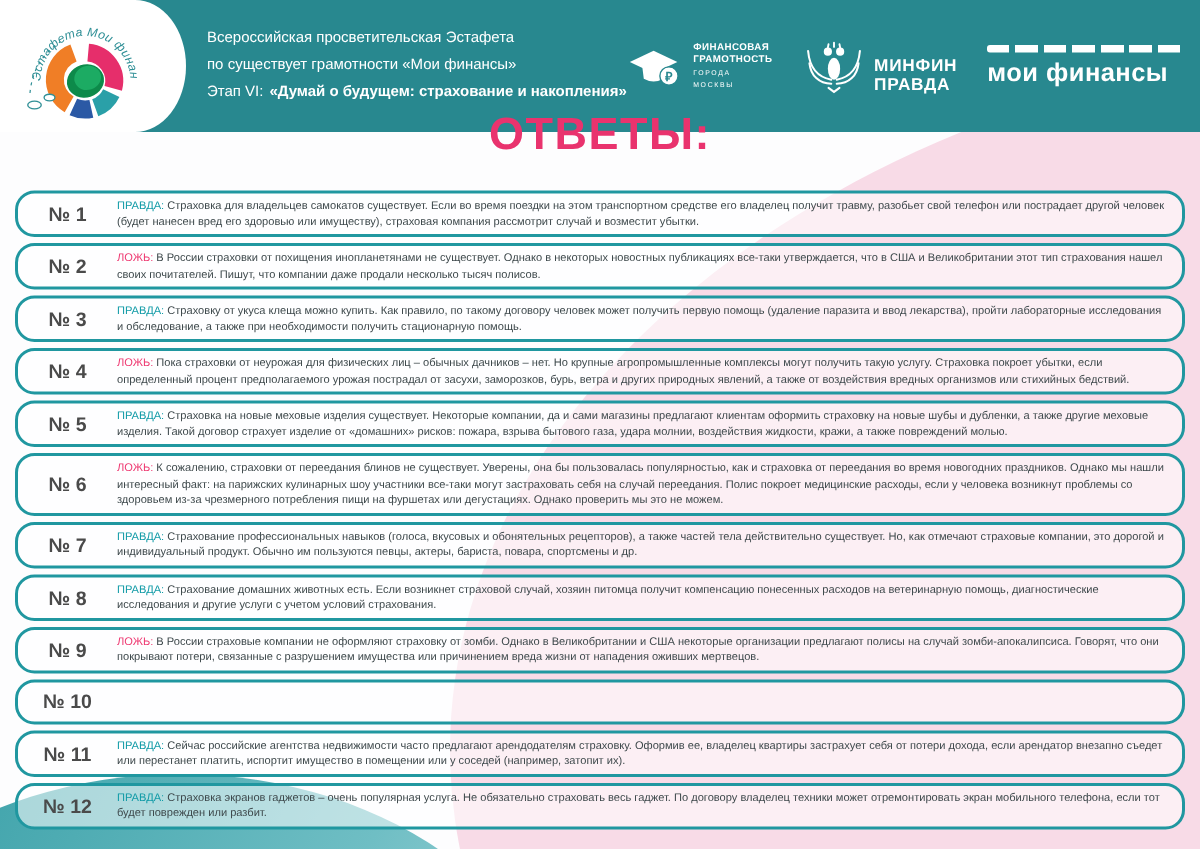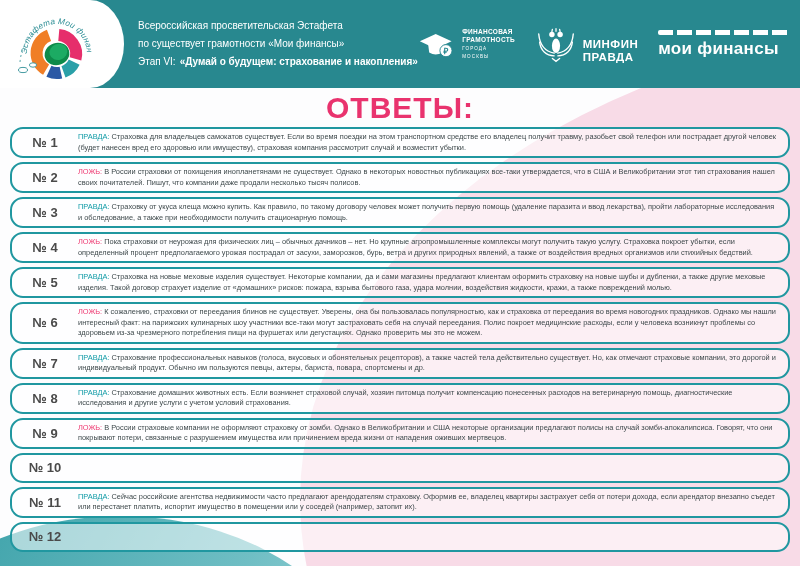--- a/index.html
+++ b/index.html
@@ -27,21 +27,21 @@
   .plogo { display:flex; align-items:flex-end; gap:7px; color:#ffffff; }
   .finlit-text { font-size:6.5px; font-weight:bold; line-height:8px; letter-spacing:.3px; }
   .finlit-sub { font-size:4.6px; font-weight:normal; letter-spacing:1.1px; margin-top:1px; }
   .minfin-text { font-size:11.5px; font-weight:bold; line-height:13px; letter-spacing:.5px; }
   .moifin { display:flex; flex-direction:column; gap:4px; }
   .moifin-dashes { width:132px; height:5px; border-radius:2px;
                    background:repeating-linear-gradient(90deg,#ffffff 0 15px,rgba(255,255,255,0) 15px 19px); }
   .moifin-label { font-size:17px; font-weight:bold; color:#ffffff; letter-spacing:.3px; }
 
   
-  .page-title { position:absolute; top:91px; left:0; width:800px; text-align:center;
+  .page-title { position:absolute; top:73px; left:0; width:800px; text-align:center;
                 font-size:30px; font-weight:bold; letter-spacing:1px; color:#e9336e; }
 
   
   .cards { position:absolute; top:127px; left:10px; right:10px;
            display:flex; flex-direction:column; gap:4px; }
   .card { display:flex; align-items:center; border:2px solid #2097a0; border-radius:13px;
           background:rgba(255,255,255,0.55); padding:3px 12px 3px 0; min-height:30px; }
   .num { flex:0 0 66px; text-align:center; font-size:13px; font-weight:bold; color:#4a4a4a; }
   .txt { flex:1; font-size:7.4px; line-height:1.42; color:#3d484b; }
   .verdict { font-weight:normal; }
@@ -168,14 +168,15 @@
   </div>
   <div class="card">
     <div class="num">№ 10</div>
   </div>
   <div class="card">
     <div class="num">№ 11</div>
     <p class="txt"><span class="verdict true">ПРАВДА:</span> <span>Сейчас российские агентства недвижимости часто предлагают арендодателям страховку. Оформив ее, владелец квартиры застрахует себя от потери дохода, если арендатор внезапно съедет или перестанет платить, испортит имущество в помещении или у соседей (например, затопит их).</span></p>
   </div>
   <div class="card">
     <div class="num">№ 12</div>
+    <p class="txt"><span class="verdict true">ПРАВДА:</span> <span>Страховка экранов гаджетов – очень популярная услуга. Не обязательно страховать весь гаджет. По договору владелец техники может отремонтировать экран мобильного телефона, если тот будет поврежден или разбит.</span></p>
   </div>
 </main>
 
 </body></html>

